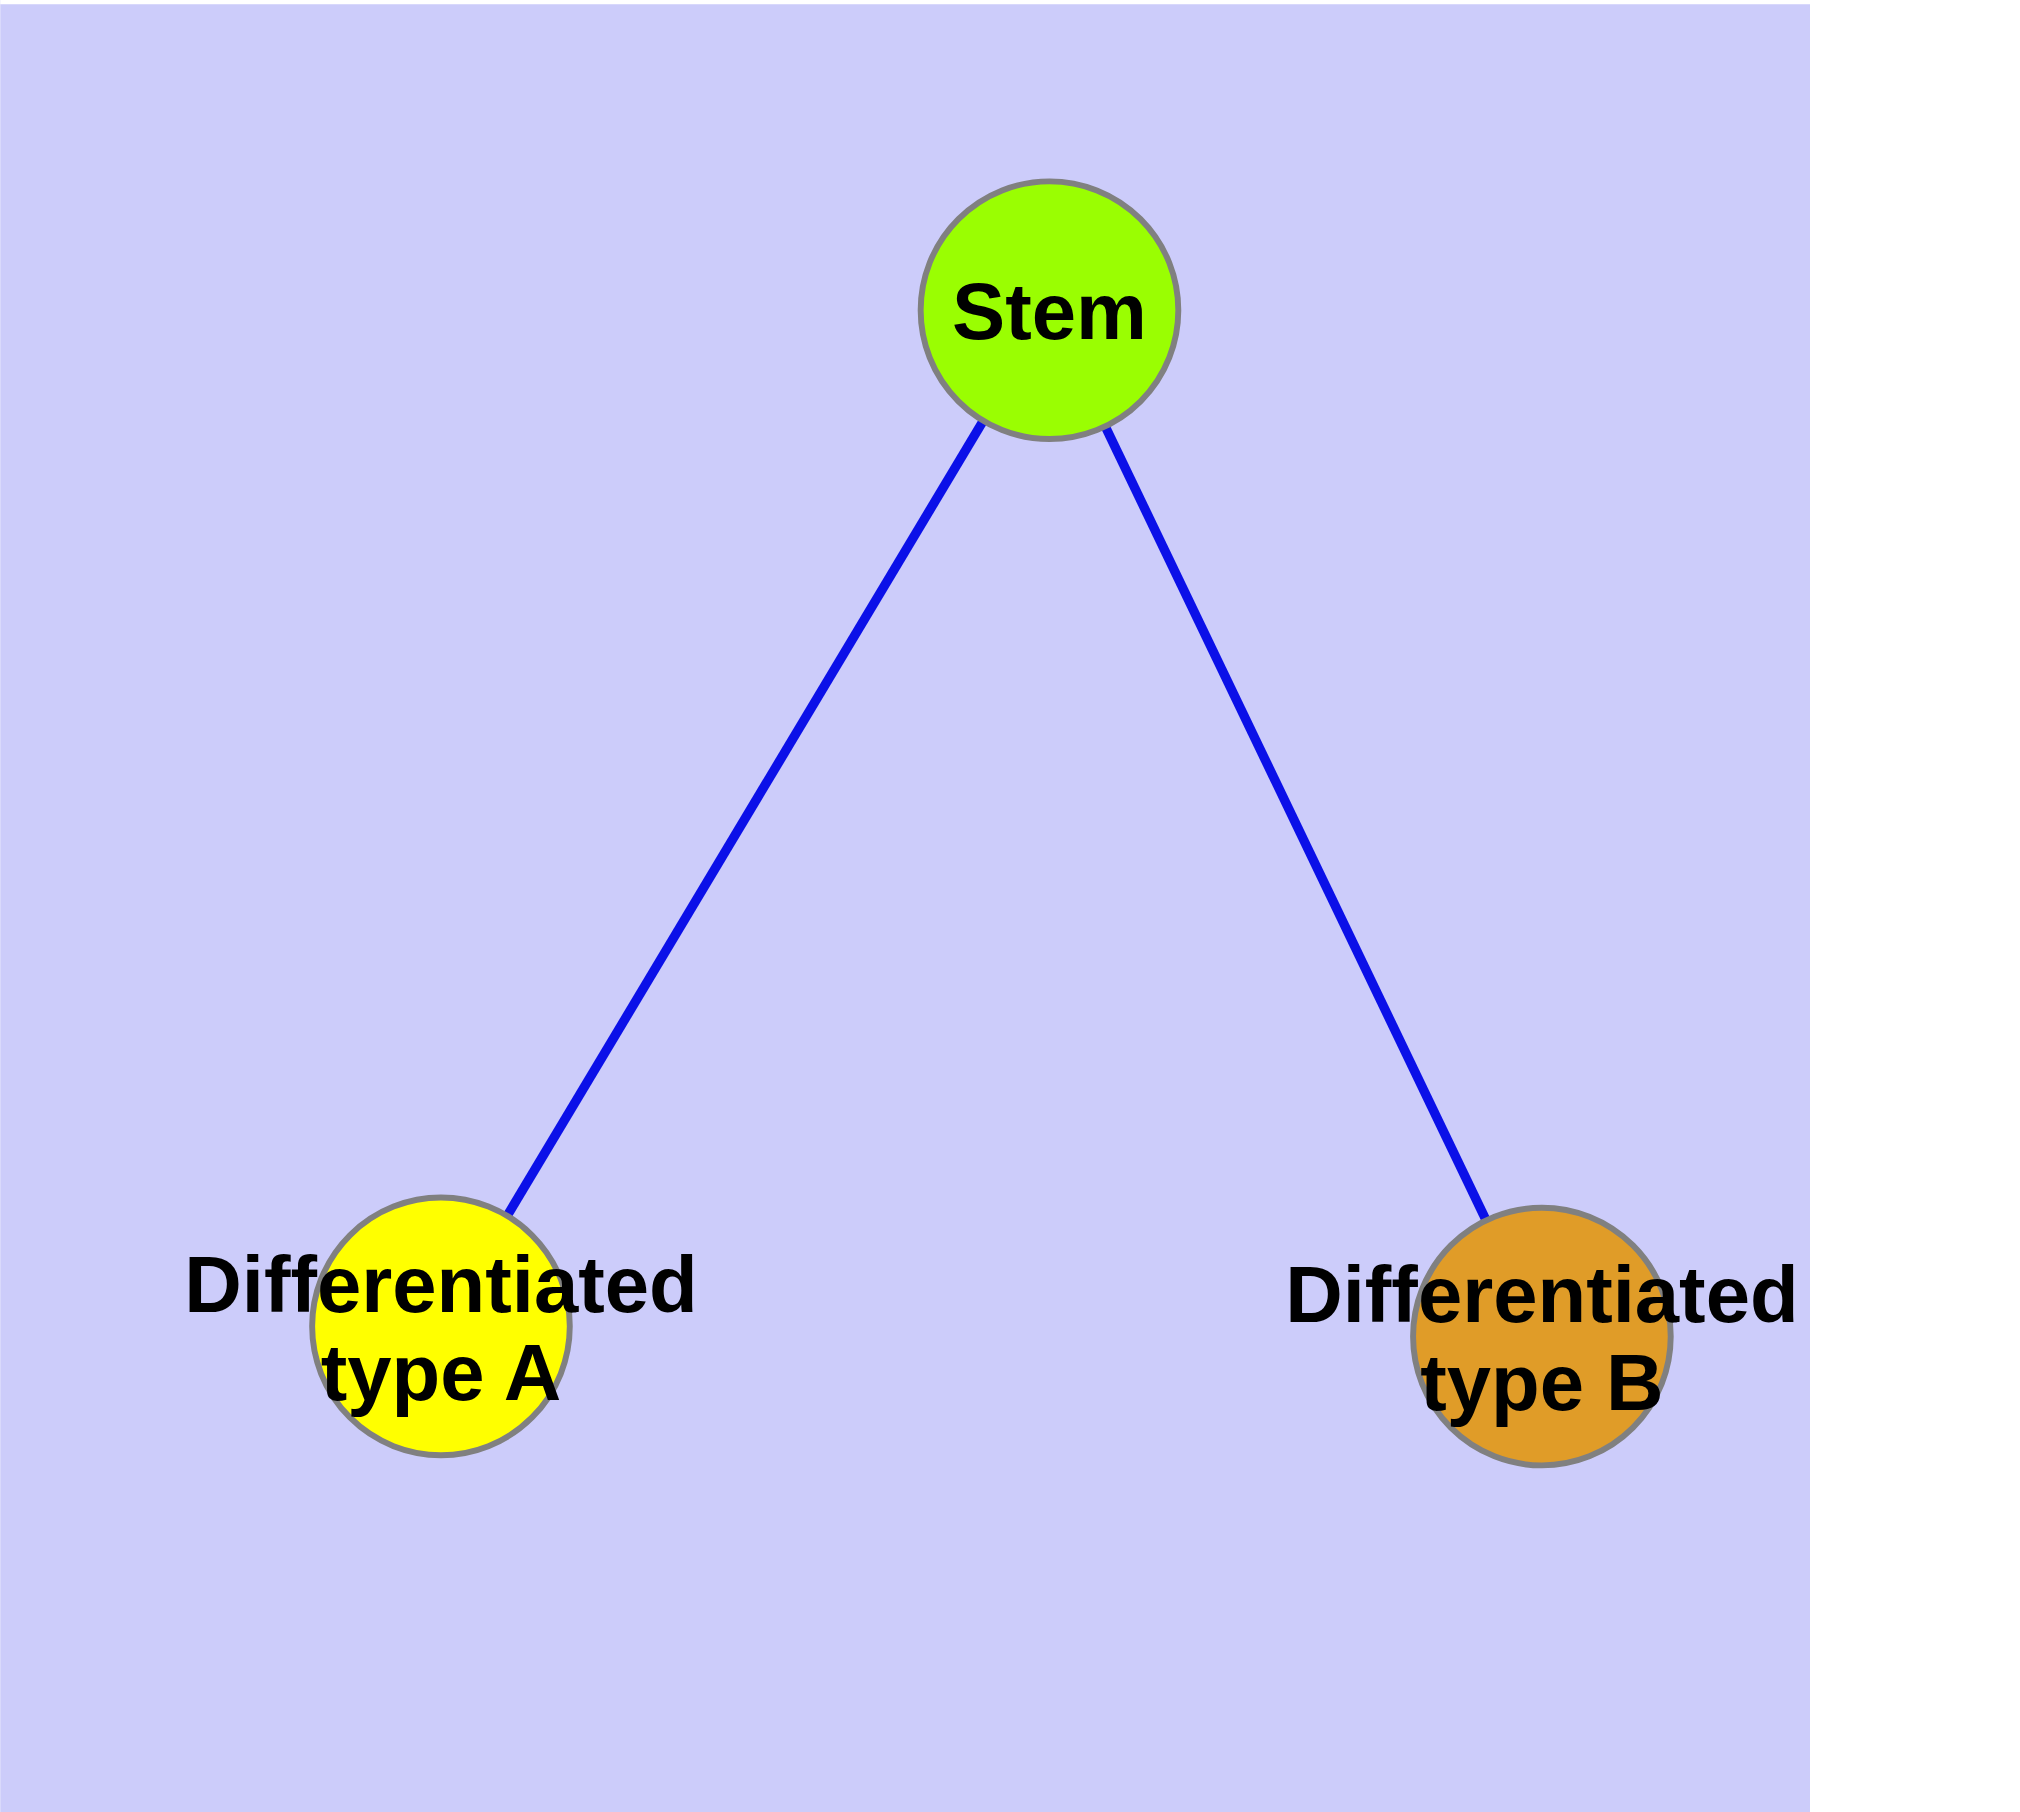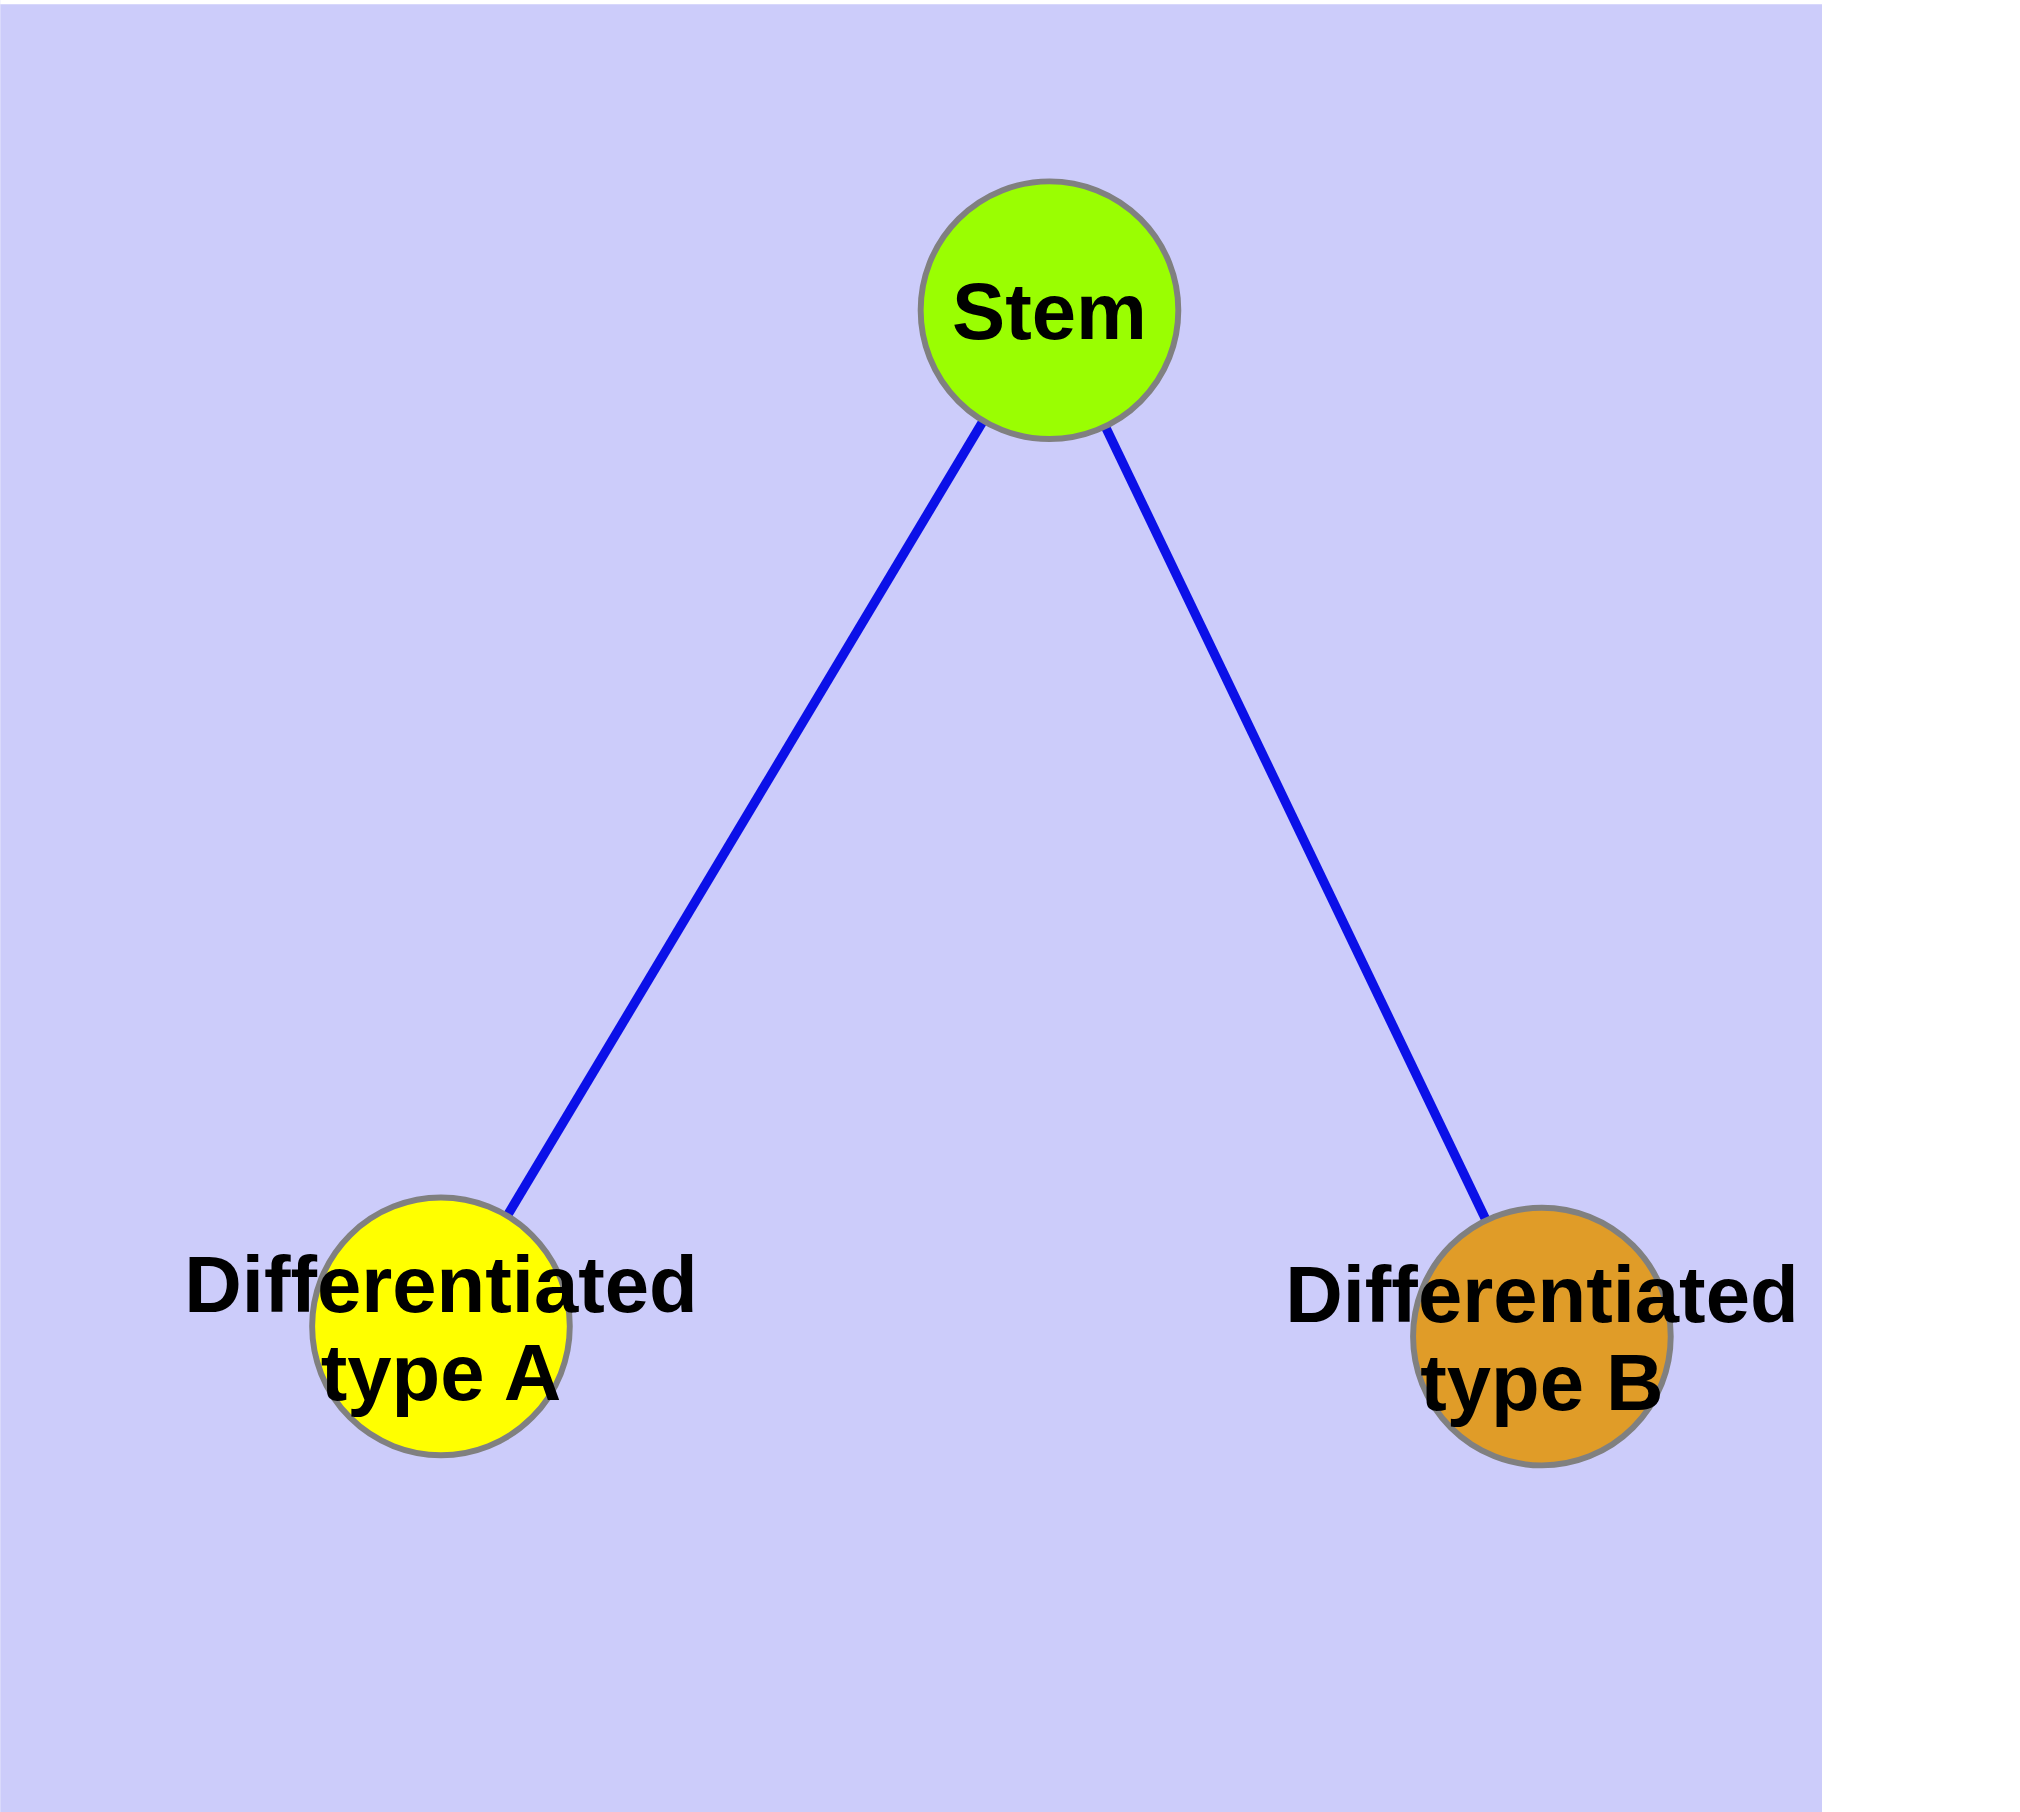--- a/index.html
+++ b/index.html
@@ -6,21 +6,20 @@
     margin: 0;
     padding: 0;
     background: #ffffff;
   }
   #canvas {
     position: relative;
     width: 1810px;
     height: 1812px;
     overflow: hidden;
     font-family: "Liberation Sans", "DejaVu Sans", sans-serif;
-    padding-left: 12px;
   }
   #graph-svg {
     position: absolute;
     top: 0;
     left: 0;
     width: 2021px;
     height: 1812px;
     display: block;
   }
   .node-label {

